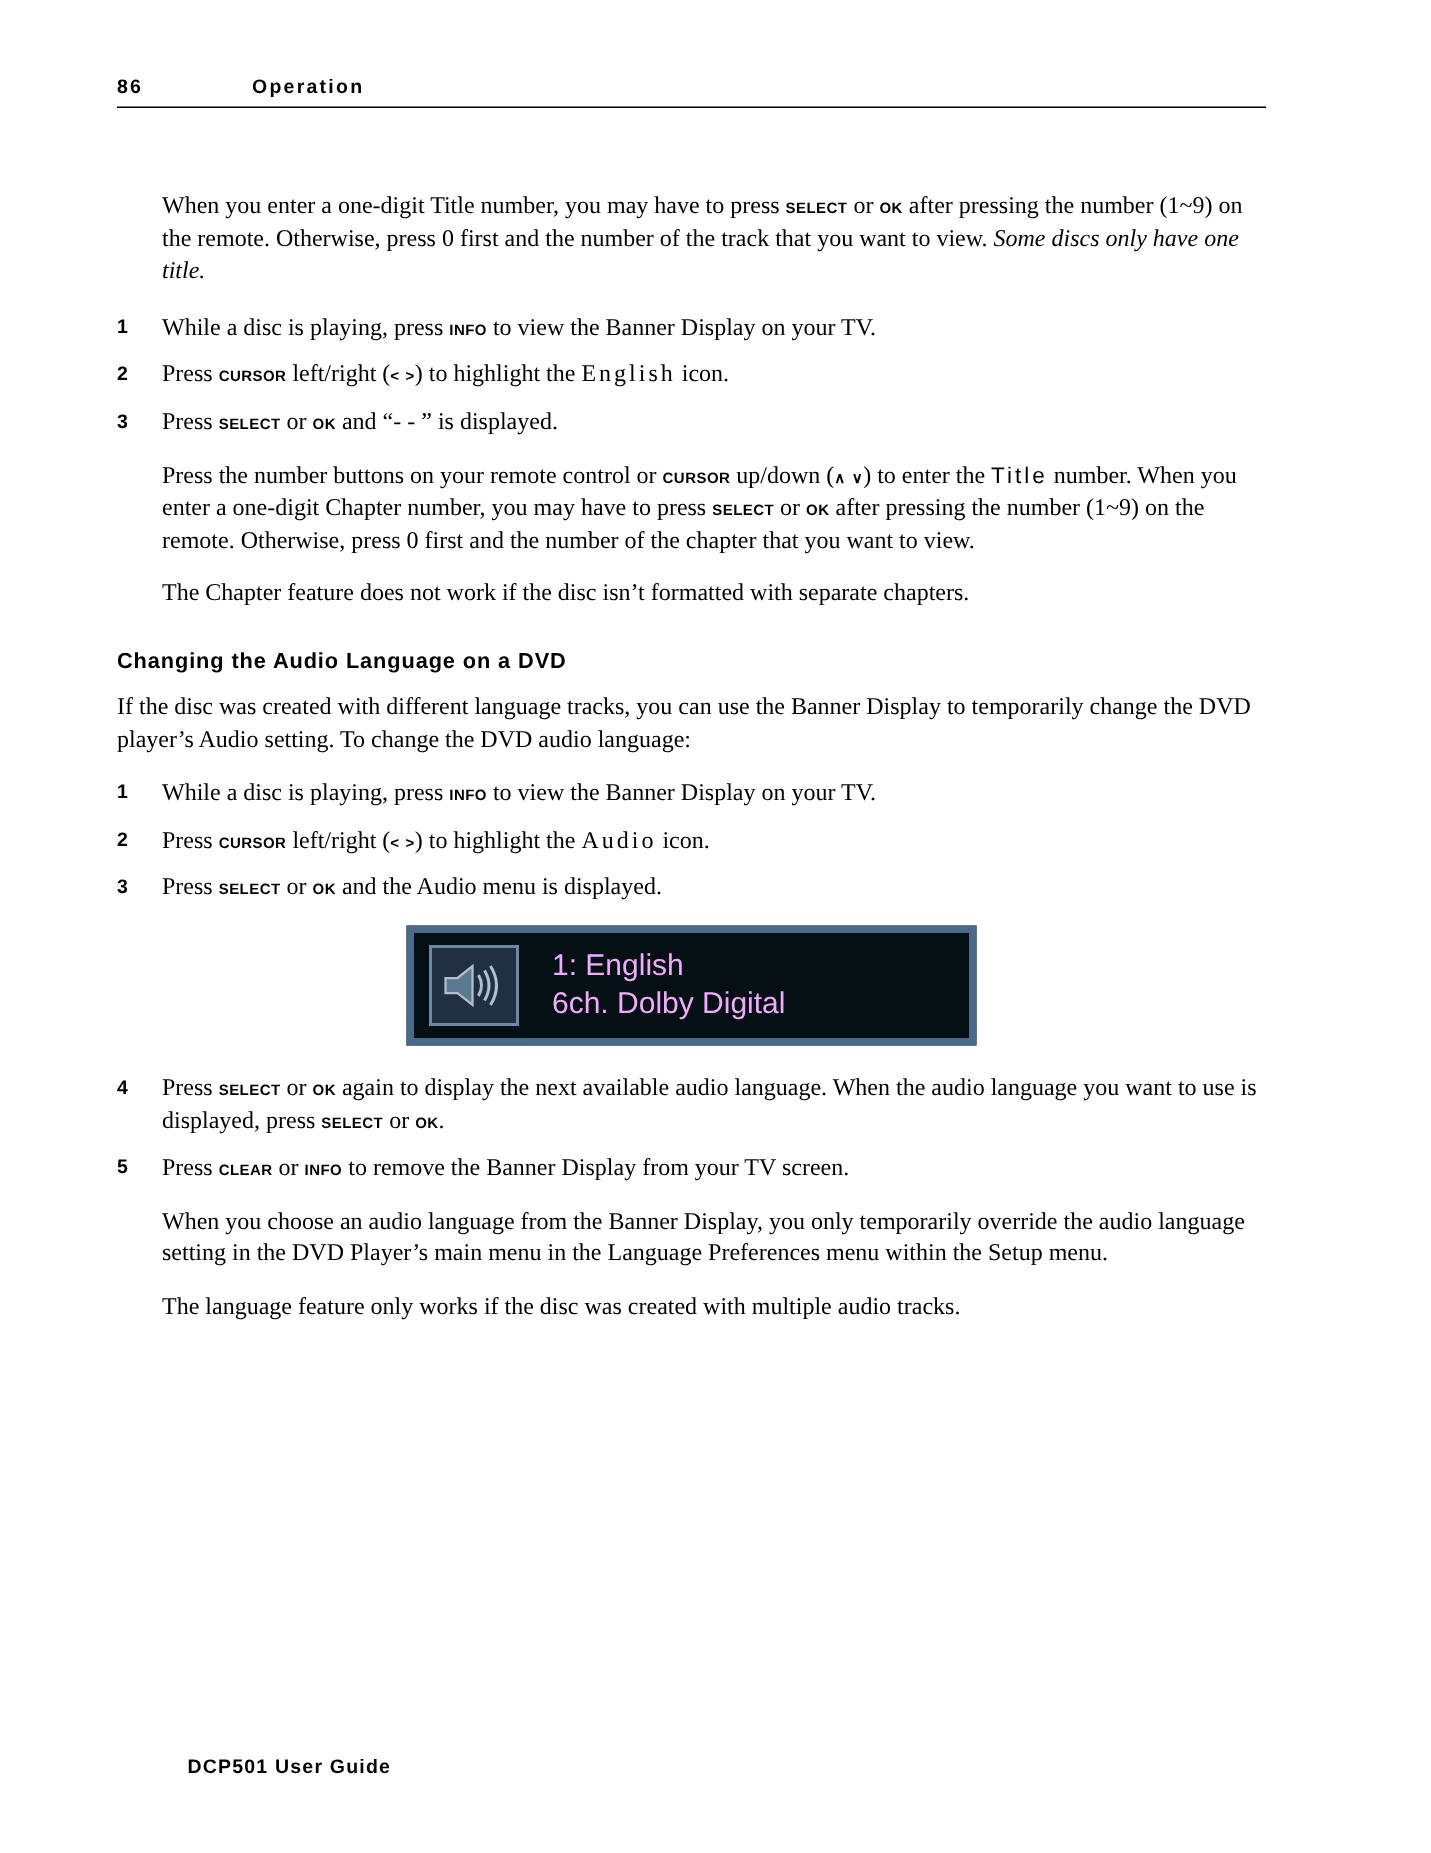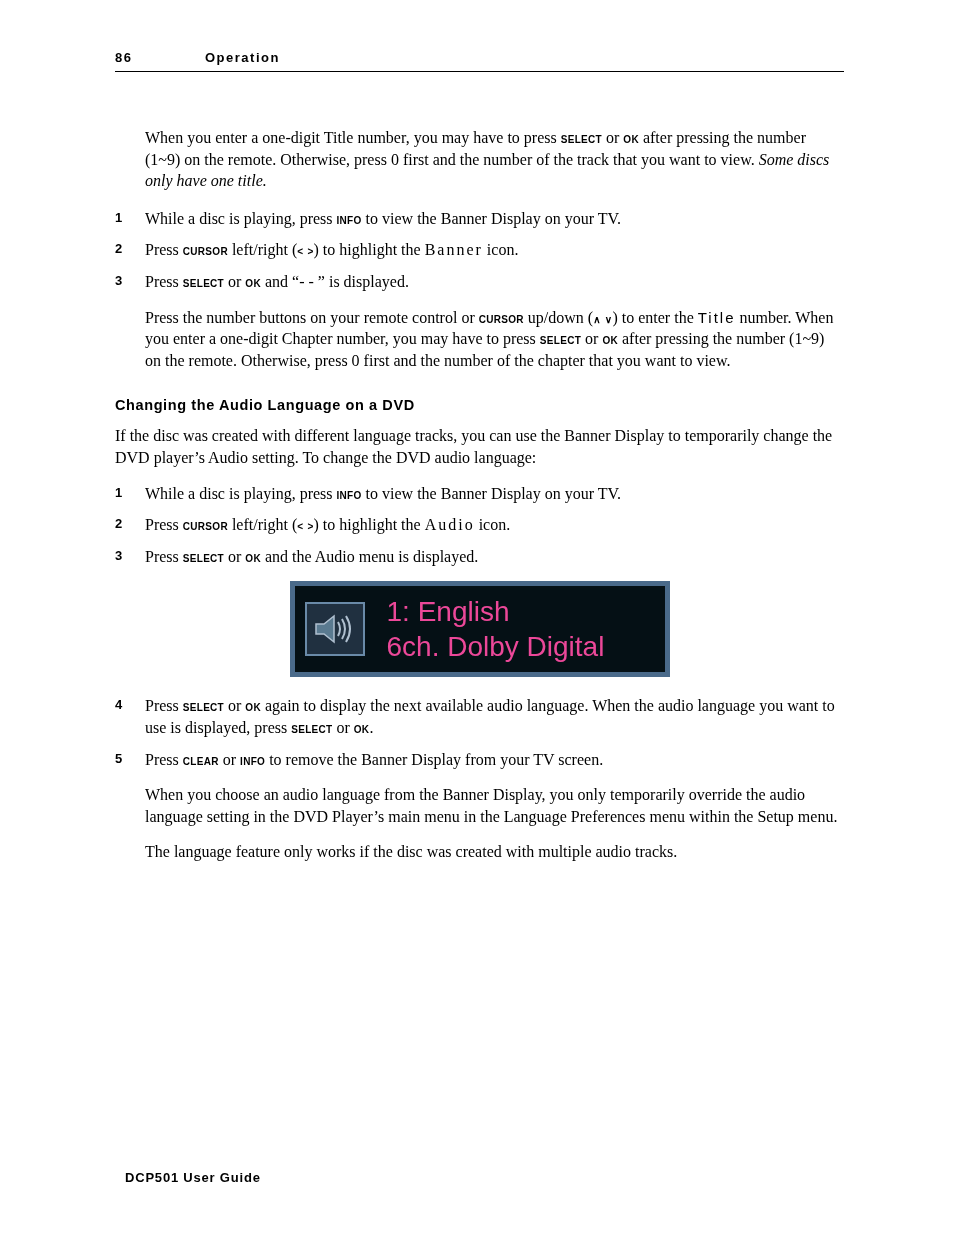--- a/index.html
+++ b/index.html
@@ -6,21 +6,21 @@
     margin: 0;
     padding: 0;
     background: #fff;
     font-family: Georgia, 'Times New Roman', serif;
     color: #000;
     width: 954px;
     height: 1235px;
     box-sizing: border-box;
   }
   .page {
-    padding: 50px 110px 40px 115px;
+    padding: 50px 110px 40px 78px;
     box-sizing: border-box;
     position: relative;
     height: 100%;
   }
   .header-line {
     display: flex;
     font-family: Arial, Helvetica, sans-serif;
     font-size: 13px;
     font-weight: bold;
     letter-spacing: 1.5px;
@@ -98,22 +98,22 @@
   .audio-icon {
     width: 56px; height: 50px;
     border: 2px solid #6a8aa8;
     background: #203040;
     display: flex;
     align-items: center;
     justify-content: center;
   }
   .audio-text {
     font-family: Arial, Helvetica, sans-serif;
-    color: #ec4899;
-    font-size: 28px;
+    color: #f0abfc;
+    font-size: 20px;
     line-height: 1.25;
     margin-left: 22px;
   }
   .footer {
     position: absolute;
     bottom: 50px;
     left: 125px;
     font-family: Arial, Helvetica, sans-serif;
     font-weight: bold;
     font-size: 13px;
@@ -138,31 +138,32 @@
     </p>
 
   </div>
 
 
   <ol class="steps">
     <li>
       <span>While a disc is playing, press </span><span class="key">INFO</span><span> to view the Banner Display on your TV.</span>
     </li>
     <li>
-      <span>Press </span><span class="key">CURSOR</span><span> left/right (</span><span class="key">&lt;</span> <span class="key">&gt;</span><span>) to highlight the </span><span class="spaced">Banner</span><span> icon.</span>
+      <span>Press </span><span class="key">CURSOR</span><span> left/right (</span><span class="key">&lt;</span> <span class="key">&gt;</span><span>) to highlight the </span><span class="spaced">English</span><span> icon.</span>
     </li>
     <li>
       <span>Press </span><span class="key">SELECT</span><span> or </span><span class="key">OK</span><span> and “-  - ” is displayed.</span>
     </li>
   </ol>
 
   <p class="step-note">
     <span>Press the number buttons on your remote control or </span><span class="key">CURSOR</span><span> up/down (</span><span class="key">∧</span><span> </span><span class="key">∨</span><span>) to enter the </span><span class="spaced" style="font-family:Arial,Helvetica,sans-serif;font-size:15px;">Title</span><span> number. When you enter a one-digit Chapter number, you may have to press </span><span class="key">SELECT</span><span> or </span><span class="key">OK</span><span> after pressing the number (1~9) on the remote. Otherwise, press 0 first and the number of the chapter that you want to view.</span>
   </p>
 
+  <p class="step-note">The Chapter feature does not work if the disc isn’t formatted with separate chapters.</p>
 
   <h3 class="sub">Changing the Audio Language on a DVD</h3>
   <p class="intro">If the disc was created with different language tracks, you can use the Banner Display to temporarily change the DVD player’s Audio setting. To change the DVD audio language:</p>
 
   <ol class="steps">
     <li>
       <span>While a disc is playing, press </span><span class="key">INFO</span><span> to view the Banner Display on your TV.</span>
     </li>
     <li>
       <span>Press </span><span class="key">CURSOR</span><span> left/right (</span><span class="key">&lt;</span> <span class="key">&gt;</span><span>) to highlight the </span><span class="spaced">Audio</span><span> icon.</span>

